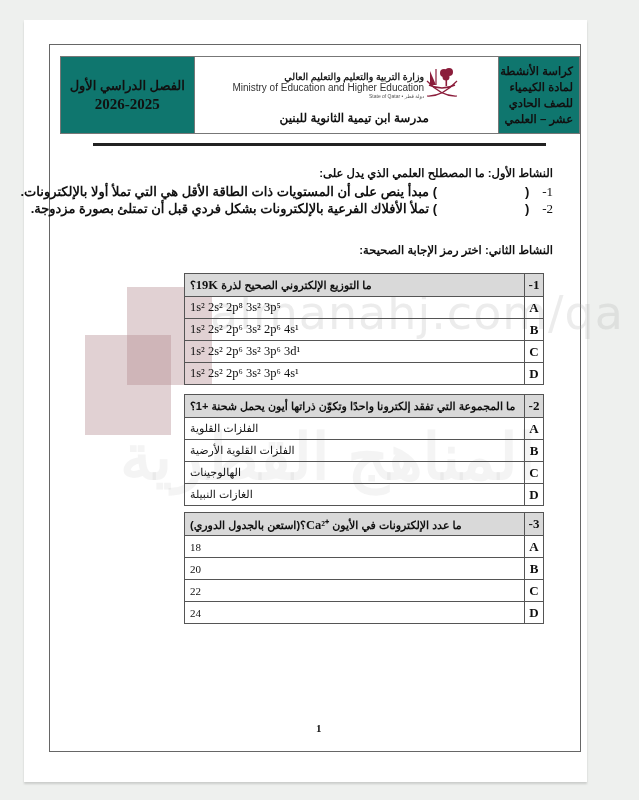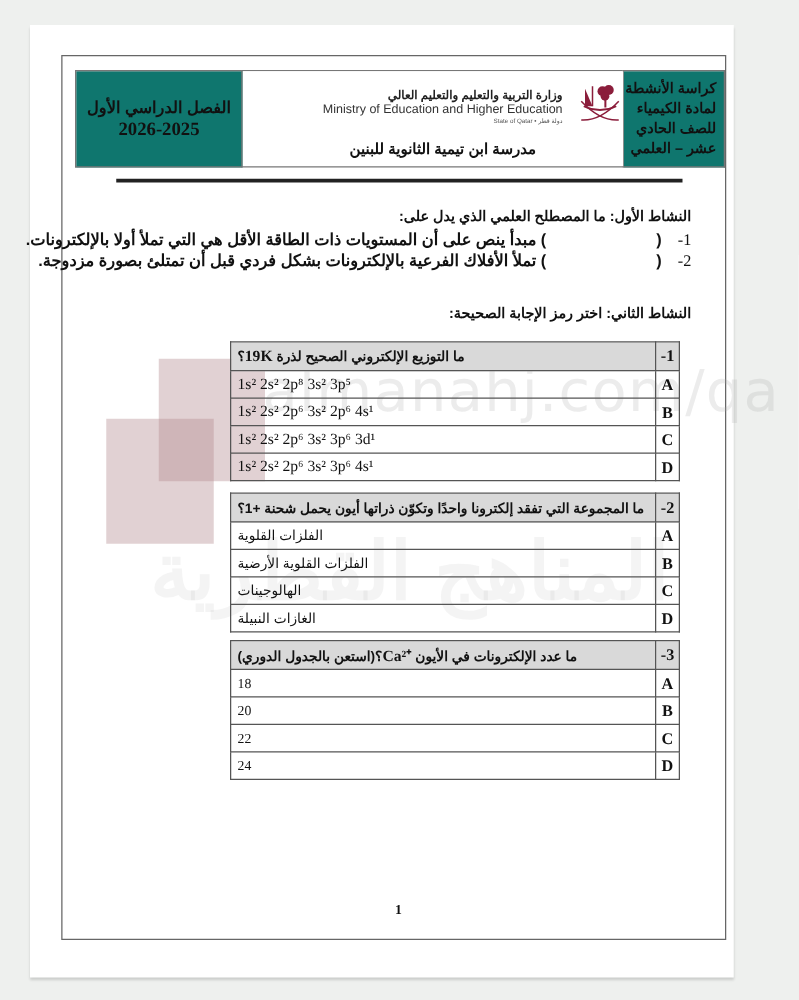--- a/index.html
+++ b/index.html
@@ -17,21 +17,21 @@
   }
   .header-table {
     position:absolute; left:60px; top:56px; width:520px; height:78px;
     border-collapse:collapse; direction:rtl;
   }
   .header-table td { border:1px solid #777; background:#0f766e; vertical-align:middle; text-align:center; padding:0; }
   .h-right { width:75px; font-weight:bold; font-size:11.5px; line-height:16px; text-align:right !important; padding-right:6px !important; }
   .h-mid { width:310px; background:#fff !important; position:relative; }
   .h-left { width:135px; font-weight:bold; font-size:13px; line-height:18px; }
   .h-left .year { font-family:"Liberation Serif", serif; font-size:15px; }
-  .ministry { display:flex; align-items:center; gap:12px; margin-top:2px; }
+  .ministry { display:flex; align-items:center; justify-content:center; gap:0; margin-top:2px; }
   .ministry-text { text-align:right; direction:rtl; }
   .min-ar { font-size:9.5px; font-weight:bold; letter-spacing:0.2px; color:#222; }
   .min-en { font-size:10px; color:#333; direction:ltr; }
   .min-state { font-size:5px; color:#555; direction:ltr; text-align:right; }
   .school { font-weight:bold; font-size:12px; margin-top:8px;margin-left:16px; }
   .rule {
     position:absolute; left:93px; top:143px; width:453px; height:3px; background:#222;
   }
   .section { position:absolute; direction:rtl; font-size:11.5px; font-weight:bold;margin-left:22px; }
   .act1-title { right:86px; top:166px; }

